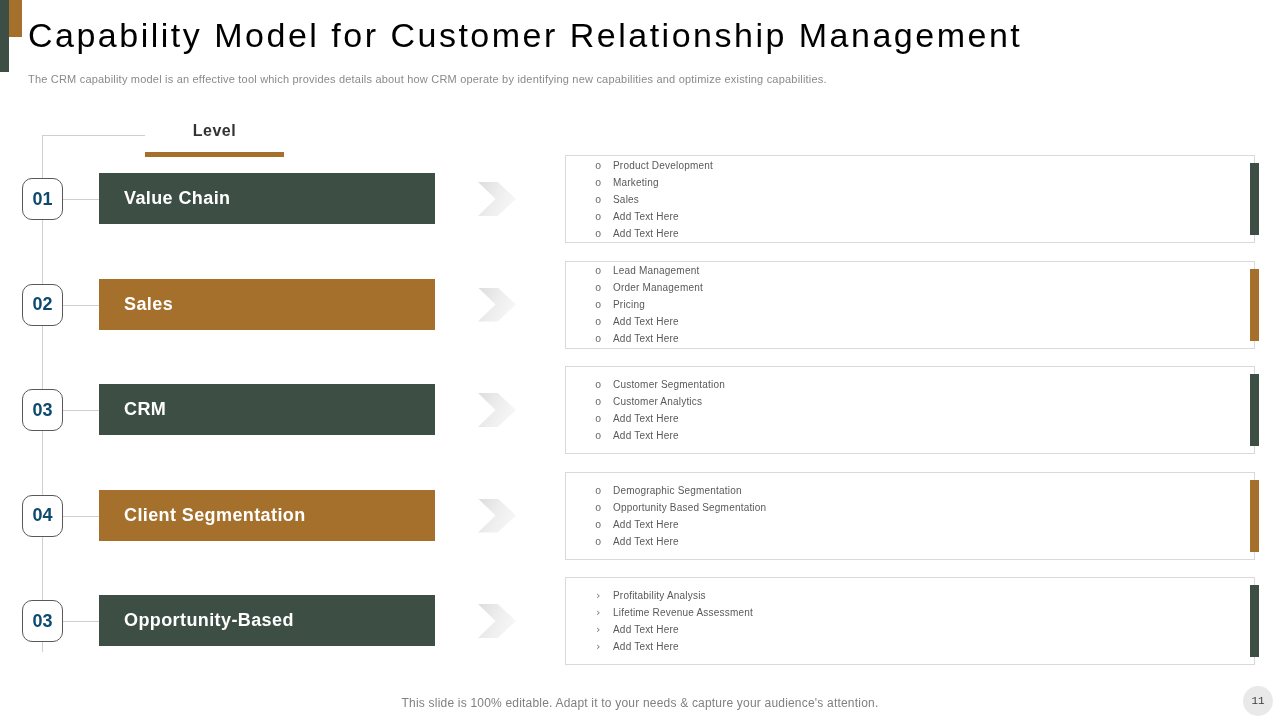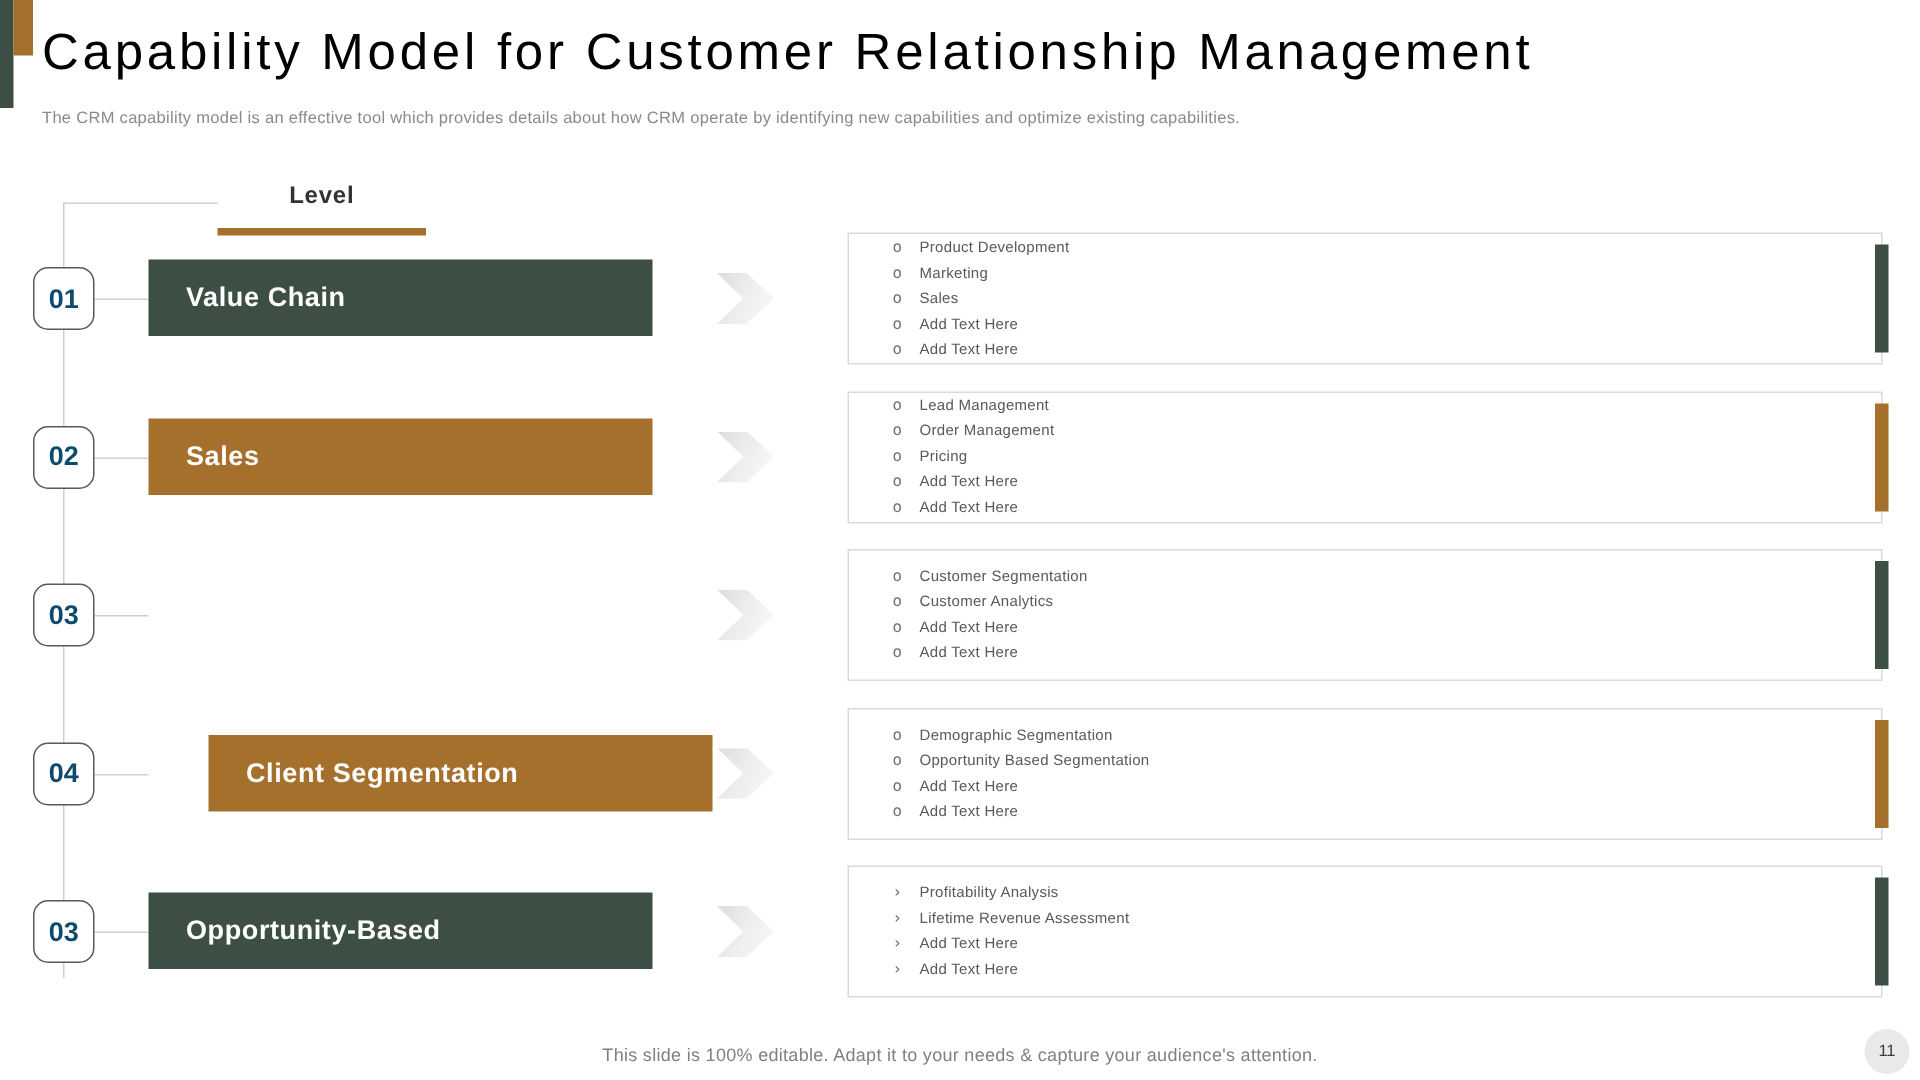--- a/index.html
+++ b/index.html
@@ -70,21 +70,21 @@
   .bullet-text { font-size: 10px; color: #595959; letter-spacing: 0.2px; }
   
   .footer {
     position: absolute; left: 0; right: 0; bottom: 10px;
     text-align: center; font-size: 12px; color: #808080; letter-spacing: 0.2px;
   }
   .page-badge {
     position: absolute; left: 1243px; top: 686px; width: 30px; height: 30px;
     border-radius: 50%; background: #e9e9e9;
     display: flex; align-items: center; justify-content: center;
-    font-size: 11px; color: #3b3b3b;
+    font-size: 11px; color: #3b3b3b; font-family: Liberation Mono, monospace;
   }
 </style>
 </head>
 <body>
 
 <div class="slide">
 
   <div class="corner-green" style="background: rgb(61, 79, 68);"></div>
   <div class="corner-gold" style="background: rgb(165, 112, 43);"></div>
 
@@ -158,20 +158,21 @@
               <span class="bullet-text">Add Text Here</span>
             </div>
           </div>
       <div class="accent" style="background: rgb(165, 112, 43);"></div>
     </div>
   </div>
 
   <div class="row" style="top: 366px;">
     <div class="row-connector"></div>
     <div class="num-box">03</div>
+    <div class="bar" style="background: rgb(61, 79, 68);">CRM</div>
     <div class="chevron"></div>
     <div class="text-box">
       <div class="bullets">
             <div class="bullet-line">
               <span class="bullet-glyph">o</span>
               <span class="bullet-text">Customer Segmentation</span>
             </div>
             <div class="bullet-line">
               <span class="bullet-glyph">o</span>
               <span class="bullet-text">Customer Analytics</span>
@@ -185,21 +186,21 @@
               <span class="bullet-text">Add Text Here</span>
             </div>
           </div>
       <div class="accent" style="background: rgb(61, 79, 68);"></div>
     </div>
   </div>
 
   <div class="row" style="top: 471.5px;">
     <div class="row-connector"></div>
     <div class="num-box">04</div>
-    <div class="bar" style="background: rgb(165, 112, 43); margin-left: 40px;">Client Segmentation</div>
+    <div class="bar" style="background: rgb(165, 112, 43);">Client Segmentation</div>
     <div class="chevron"></div>
     <div class="text-box">
       <div class="bullets">
             <div class="bullet-line">
               <span class="bullet-glyph">o</span>
               <span class="bullet-text">Demographic Segmentation</span>
             </div>
             <div class="bullet-line">
               <span class="bullet-glyph">o</span>
               <span class="bullet-text">Opportunity Based Segmentation</span>

